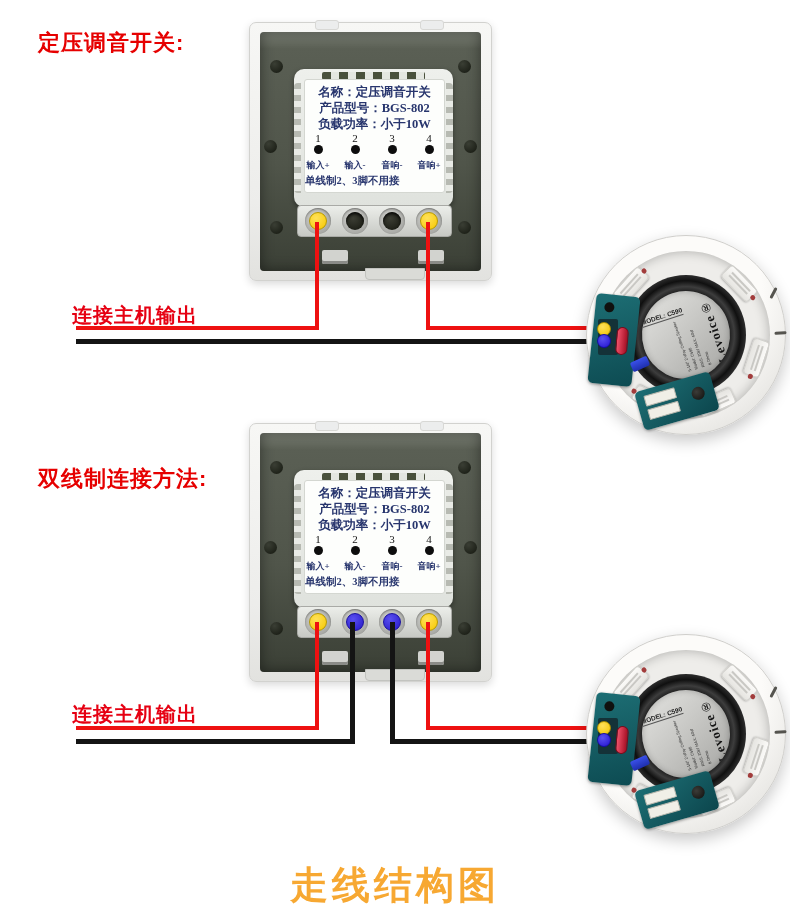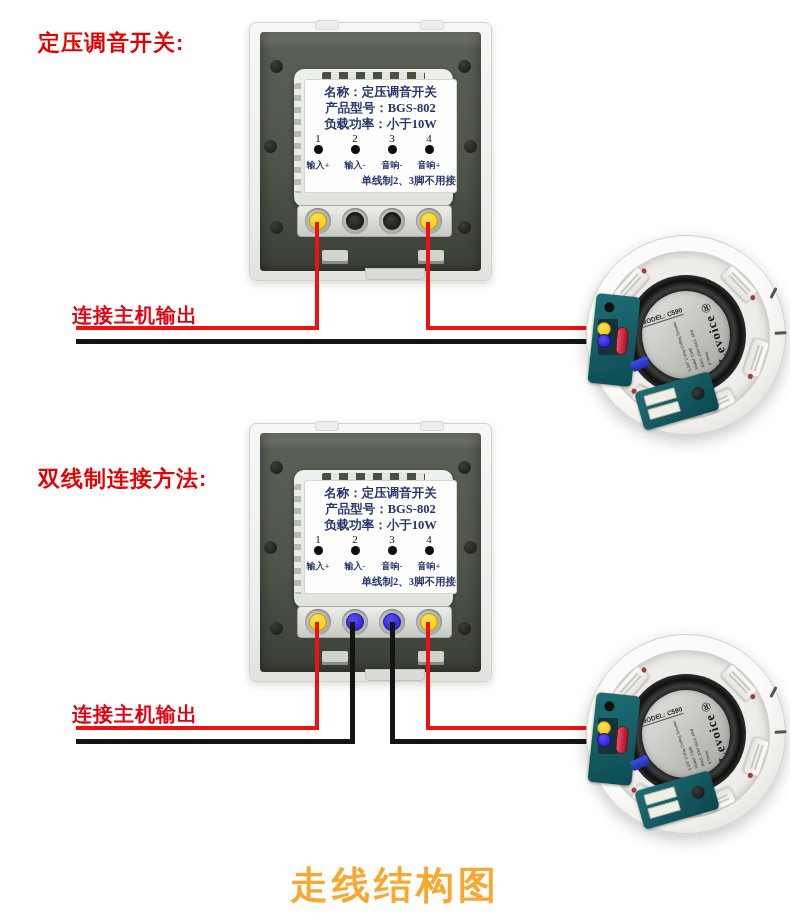--- a/index.html
+++ b/index.html
@@ -27,29 +27,29 @@
          background:radial-gradient(circle at 35% 30%,#3a3e34,#14170f);}
   .module{position:absolute;left:34px;top:37px;width:159px;height:138px;border-radius:10px;
           background:linear-gradient(180deg,#eef0ec,#dfe2dd);box-shadow:0 2px 5px rgba(0,0,0,.4);}
   .vent-top{position:absolute;left:28px;top:3px;width:103px;height:8px;border-radius:2px;
             background:repeating-linear-gradient(90deg,#49513c 0 9px,#e4e7e1 9px 17px);}
   .vent-side{position:absolute;top:14px;bottom:14px;width:7px;
              background:repeating-linear-gradient(180deg,#b7bab2 0 6px,#e9ebe6 6px 12px);}
   .vent-side.vl{left:0;border-radius:4px 0 0 4px;}
   .vent-side.vr{right:0;border-radius:0 4px 4px 0;}
   .spec-label{position:absolute;left:10px;top:10px;width:139px;height:112px;background:#fdfefc;
-              border:1px solid #d4d7d1;border-radius:3px;padding-left:12px;}
+              border:1px solid #d4d7d1;border-radius:3px;}
   .spec-line{position:absolute;left:0;width:100%;text-align:center;color:#27356d;
              font-family:"Liberation Serif",serif;font-weight:bold;font-size:12.5px;}
   .pin-num{position:absolute;width:20px;text-align:center;font-family:"Liberation Serif",serif;
            font-size:11px;color:#111;top:52px;}
   .pin-dot{position:absolute;width:9px;height:9px;border-radius:50%;background:#0d0d0d;top:65px;}
   .pin-label{position:absolute;width:36px;text-align:center;font-size:9px;font-weight:bold;
              color:#27356d;top:79px;font-family:"Liberation Serif",serif;}
-  .wiring-note{position:absolute;left:0;width:100%;top:94px;text-align:right;font-size:10.5px;
+  .wiring-note{position:absolute;left:0;width:100%;top:94px;text-align:left;font-size:10.5px;
                font-weight:bold;color:#27356d;font-family:"Liberation Serif",serif;}
   .tblock{position:absolute;left:37px;top:173px;width:153px;height:30px;border-radius:4px;
           background:linear-gradient(180deg,#eceeea,#c7c9c4);border:1px solid #a9aaa6;}
   .term{position:absolute;top:2px;width:26px;height:26px;border-radius:50%;
         background:radial-gradient(circle at 40% 35%,#cfd0cc,#9b9c98);
         box-shadow:inset 0 1px 2px rgba(0,0,0,.4);}
   .term-in{position:absolute;left:4px;top:4px;width:18px;height:18px;border-radius:50%;}
   .term-in[data-color="yellow"]{background:radial-gradient(circle at 38% 32%,#ffe159,#f6c800);
         border:1px solid #b89a00;box-sizing:border-box;}
   .term-in[data-color="dark"]{background:radial-gradient(circle at 40% 35%,#3c3e34,#15170f);

